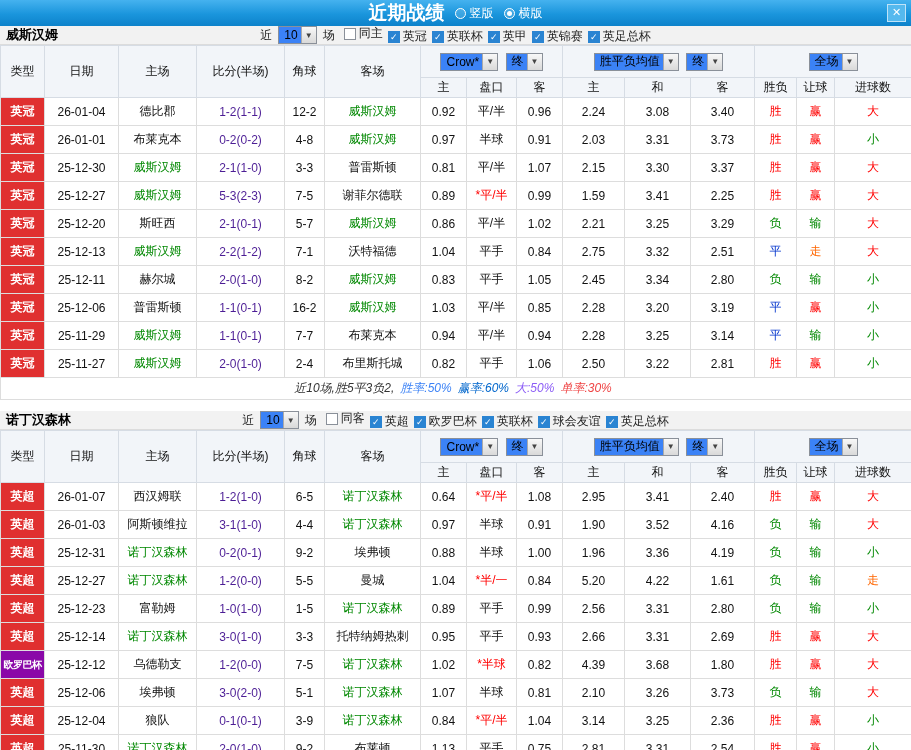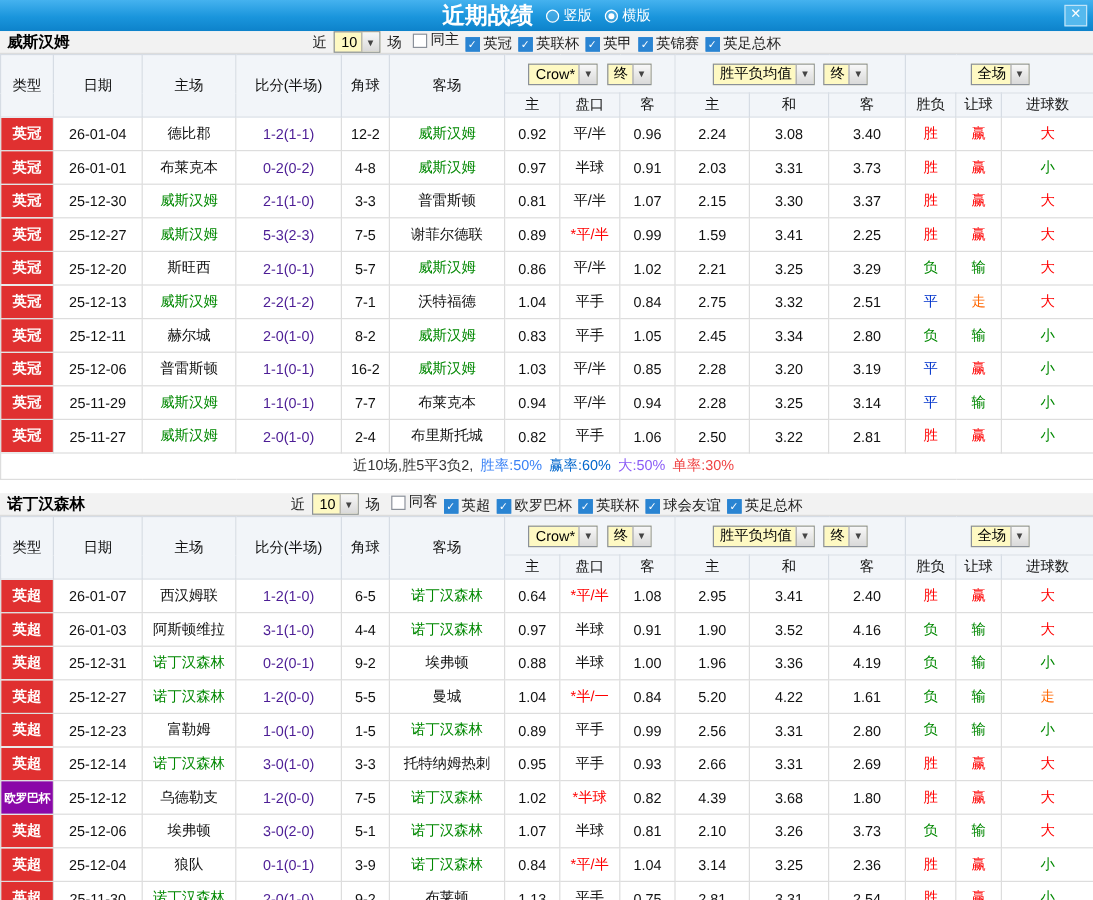--- a/index.html
+++ b/index.html
@@ -26,40 +26,40 @@
   .filter-row {
     height:19px; background:#f2f2f2; border-bottom:1px solid #dcdcdc;
     position:relative; display:flex; align-items:center; justify-content:center;
   }
   .team-name { position:absolute; left:6px; font-weight:bold; font-size:13px; color:#000; }
   .filter-controls { display:inline-flex; align-items:center; gap:4px; }
   .chk { display:inline-flex; align-items:center; gap:3px; margin-left:5px; cursor:pointer; color:#222; }
   .box { width:12px; height:12px; border:1px solid #8a9099; background:#fff; font-size:9px; line-height:10px; text-align:center; color:#fff; }
   .box.on { background:#2a84d2; border-color:#2a84d2; }
   
-  .sel { display:inline-flex; align-items:center; height:18px; border:1px solid #8a9099; background:#fef9c3; cursor:pointer; vertical-align:middle; margin:0 2px; }
+  .sel { display:inline-flex; align-items:center; height:18px; border:1px solid #8a9099; background:#3b82f6; cursor:pointer; vertical-align:middle; margin:0 2px; }
   .sel .txt { padding:0 3px 0 5px; font-size:12px; white-space:nowrap; color:#000; }
   .sel .arw { width:15px; height:16px; background:linear-gradient(#f8f8f8,#d9d9d9); border-left:1px solid #aaa; font-size:8px; color:#444; display:flex; align-items:center; justify-content:center; }
   
   table { border-collapse:collapse; table-layout:fixed; width:911px; }
   th, td { border:1px solid #ddd; text-align:center; padding:0; white-space:nowrap; overflow:hidden; font-weight:normal; }
   thead th { background:#f2f5f9; border-color:#d6dce4; font-size:12px; color:#111; }
   tr.head-main th { height:32px; }
   tr.head-sub th { height:20px; }
   tbody td { height:28px; background:#fff; color:#111; font-size:12px; }
   tfoot td { height:22px; background:#fff; font-size:12px; }
   td.lg-red { background:#e03030; color:#fff; font-weight:bold; }
   td.lg-purple { background:#8a08a8; color:#fff; font-weight:bold; font-size:10px; letter-spacing:-0.5px; }
   td.score { color:#4c1d95; }
   td.focus { color:#008800; }
   td.c-red { color:#ff0000; }
   td.c-green { color:#008800; }
   td.c-blue { color:#0033cc; }
   td.c-orange { color:#ff6600; }
-  .seg { margin:0 6px 0 0; }
+  .seg { margin:0 6px 0 0;font-style:italic; }
   .section-gap { height:11px; background:#fff; }
 </style>
 </head>
 <body>
 
 <div class="titlebar">
   <div class="title-group">
     <span class="dialog-title">近期战绩</span>
     <span class="radio-opt">
       <span class="radio-circle"></span>

